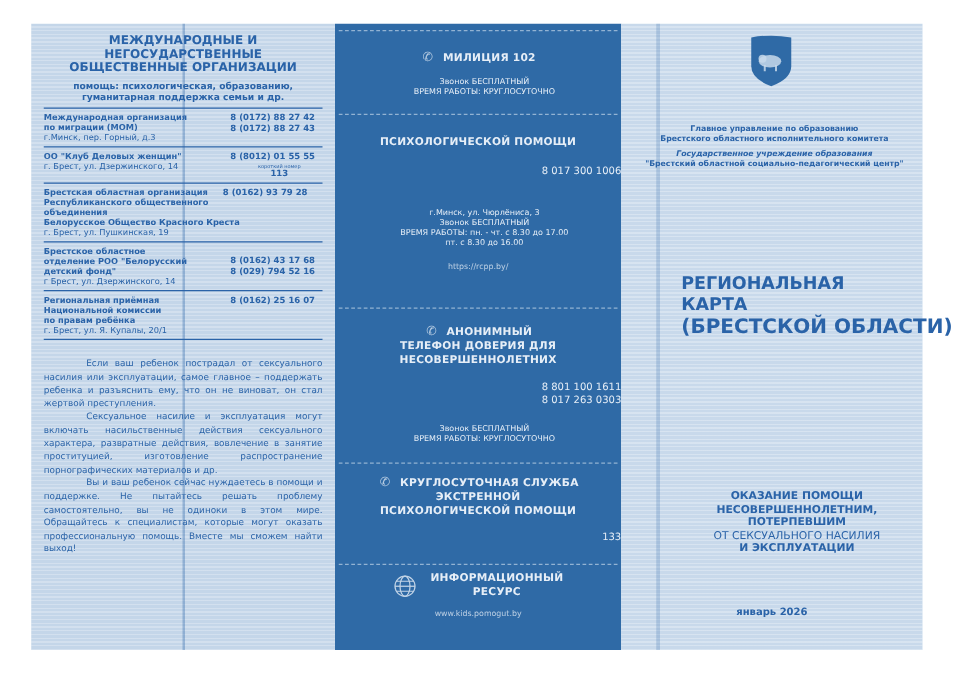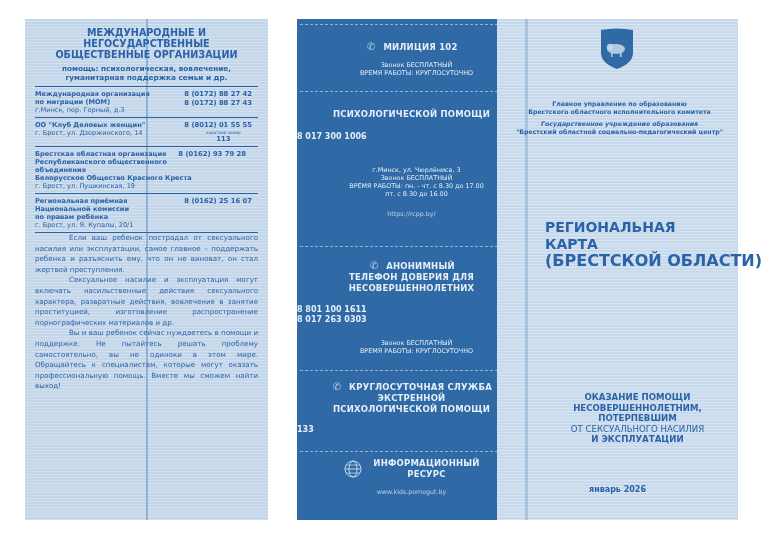--- a/index.html
+++ b/index.html
@@ -13,21 +13,21 @@
   .panel { position:absolute; top:0; height:501px; box-sizing:border-box; }
   .panel-left {
     left:0; width:243px;
     background:
       repeating-linear-gradient(0deg, rgba(255,255,255,0.25) 0 1px, rgba(0,0,0,0) 1px 3px),
       #c4d6e9;
     color:#2a63a8;
     padding:8px 10px 0 10px;
   }
   .panel-mid {
-    left:243px; width:229px; background:#2f6aa6; color:#e6eef7;margin-left:29px;
+    left:243px; width:229px; background:#2f6aa6; color:#e6eef7;
   }
   .panel-right {
     left:472px; width:241px;
     background:
       repeating-linear-gradient(0deg, rgba(255,255,255,0.28) 0 1px, rgba(0,0,0,0) 1px 3px),
       #c8d9eb;
     color:#2a63a8;
   }
   .fold-line {
     position:absolute; left:121px; top:0; width:2px; height:501px; background:rgba(42,99,168,0.35);
@@ -43,30 +43,30 @@
   .org {
     display:flex; justify-content:space-between; border-bottom:1.5px solid #2a63a8;
     padding:3px 0 3px 0;
   }
   .org-info { width:145px; font-size:6.6px; line-height:8px; }
   .org-name { font-weight:bold; }
   .org-addr { font-weight:normal; }
   .org-phones { width:80px; text-align:right; font-size:6.8px; line-height:8.5px; font-weight:bold; padding-right:6px; }
   .org-phones .tiny { font-size:4px; line-height:5px; font-weight:normal; text-align:center; padding-left:20px; }
   .org-phones .short { text-align:center; padding-left:20px; }
-  .lp-text { font-size:7.1px; line-height:10.6px; text-align:justify; }
+  .lp-text { margin-top:14px; font-size:7.1px; line-height:10.6px; text-align:justify; }
   .lp-text p { margin:0; text-indent:34px; }
 
   
   .mid-block { position:absolute; left:0; width:229px; box-sizing:border-box; }
   .divider { position:absolute; left:3px; width:223px; height:1px; border-top:1px dashed rgba(230,238,247,0.55); }
   .mid-head { font-weight:bold; font-size:8.5px; text-align:center; line-height:11px; text-transform:uppercase; letter-spacing:0.2px; }
   .mid-head .ico { display:inline-block; width:12px; margin-right:6px; font-weight:normal; font-size:10px; opacity:0.75; }
   .mid-small { font-size:6.4px; line-height:8px; padding-left:10px;text-align:center; }
-  .mid-num { font-weight:bold; font-size:8px; text-align:left; line-height:10px; }
+  .mid-num { font-weight:normal; font-size:8px; text-align:right; line-height:10px; }
   .mid-link { font-size:6.3px; text-align:center; opacity:0.75; }
 
   
   .emblem { position:absolute; left:102px; top:8px; width:36px; height:43px; }
   .rp-org { position:absolute; left:10px; width:225px; text-align:center; font-size:6.2px; line-height:7.6px; font-weight:bold; }
   .rp-org.italic span { font-style:italic; }
   .rp-title { position:absolute; left:0; width:278px; top:200px; text-align:left; font-weight:bold; color:#2a63a8;padding-left:48px; }
   .rp-title .t1 { font-size:14px; line-height:17px; }
   .rp-title .t2 { font-size:16px; line-height:15px; }
   .rp-sub { position:absolute; left:0; width:241px; top:373px; text-align:center; font-size:8.6px; line-height:10.5px;margin-left:20px; }
@@ -78,21 +78,21 @@
 
 <div class="sheet">
 
   <div class="panel panel-left">
     <div class="fold-line"></div>
     <div class="lp-title">
       <div>МЕЖДУНАРОДНЫЕ И НЕГОСУДАРСТВЕННЫЕ</div>
       <div>ОБЩЕСТВЕННЫЕ ОРГАНИЗАЦИИ</div>
     </div>
     <div class="lp-sub">
-      <div>помощь: психологическая, вовлечение,</div>
+      <div>помощь: психологическая, образованию,</div>
       <div>гуманитарная поддержка семьи и др.</div>
     </div>
 
     <div class="org-list">
       <div class="org">
         <div class="org-info">
           <div class="org-name">Международная организация</div>
           <div class="org-name">по миграции (МОМ)</div>
           <div class="org-addr">г.Минск, пер. Горный, д.3</div>
         </div>
@@ -120,20 +120,32 @@
           <div class="org-name">Республиканского общественного</div>
           <div class="org-name">объединения</div>
           <div class="org-name">Белорусское Общество Красного Креста</div>
           <div class="org-addr">г. Брест, ул. Пушкинская, 19</div>
         </div>
         <div class="org-phones" style="position:absolute; right:16px;text-align:right;">
           <div>8 (0162) 93 79 28</div>
         </div>
       </div>
 
+      <div class="org">
+        <div class="org-info">
+          <div class="org-name">Брестское областное</div>
+          <div class="org-name">отделение РОО "Белорусский</div>
+          <div class="org-name">детский фонд"</div>
+          <div class="org-addr">г Брест, ул. Дзержинского, 14</div>
+        </div>
+        <div class="org-phones" style="padding-top:7px">
+          <div>8 (0162) 43 17 68</div>
+          <div>8 (029) 794 52 16</div>
+        </div>
+      </div>
 
       <div class="org">
         <div class="org-info">
           <div class="org-name">Региональная приёмная</div>
           <div class="org-name">Национальной комиссии</div>
           <div class="org-name">по правам ребёнка</div>
           <div class="org-addr">г. Брест, ул. Я. Купалы, 20/1</div>
         </div>
         <div class="org-phones">
           <div>8 (0162) 25 16 07</div>

